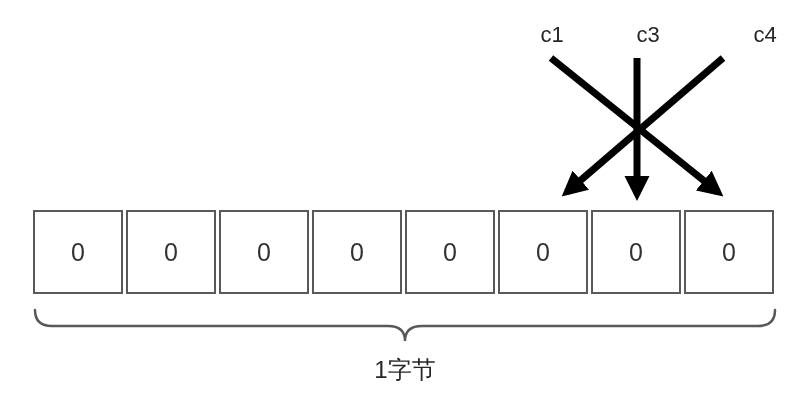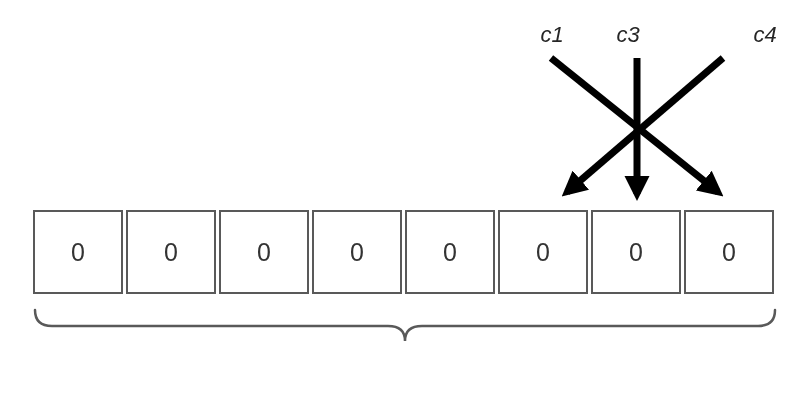--- a/index.html
+++ b/index.html
@@ -14,21 +14,20 @@
     overflow: hidden;
   }
 
   .col-label {
     position: absolute;
     top: 22px;
     transform: translateX(-50%);
     font-size: 22px;
     color: #262626;
     white-space: nowrap;
-    font-style: italic;
   }
 
   .arrow-layer {
     position: absolute;
     left: 0;
     top: 0;
     pointer-events: none;
   }
 
   .bit-row {
@@ -60,21 +59,21 @@
     color: #262626;
     white-space: nowrap;
   }
 </style>
 </head>
 <body>
 
 <div class="canvas">
 
   <span class="col-label" style="left:552px">c1</span>
-  <span class="col-label" style="left:628px">c3</span>
+  <span class="col-label" style="left:648px">c3</span>
   <span class="col-label" style="left:765px">c4</span>
 
   <svg class="arrow-layer" width="806" height="411">
     <defs>
       <marker id="ah" markerWidth="3.6" markerHeight="3.6" refX="2.6" refY="1.8" orient="auto">
         <polygon points="0 0, 3.6 1.8, 0 3.6" fill="#000000"></polygon>
       </marker>
     </defs>
 
     <line x1="551" y1="58" x2="718" y2="192" stroke="#000000" stroke-width="7" marker-end="url(#ah)"></line>
@@ -90,14 +89,15 @@
     <div class="bit-cell">0</div>
     <div class="bit-cell">0</div>
     <div class="bit-cell">0</div>
     <div class="bit-cell">0</div>
     <div class="bit-cell">0</div>
     <div class="bit-cell">0</div>
     <div class="bit-cell">0</div>
     <div class="bit-cell">0</div>
   </div>
 
+  <div class="byte-label">1字节</div>
 
 </div>
 
 </body></html>

